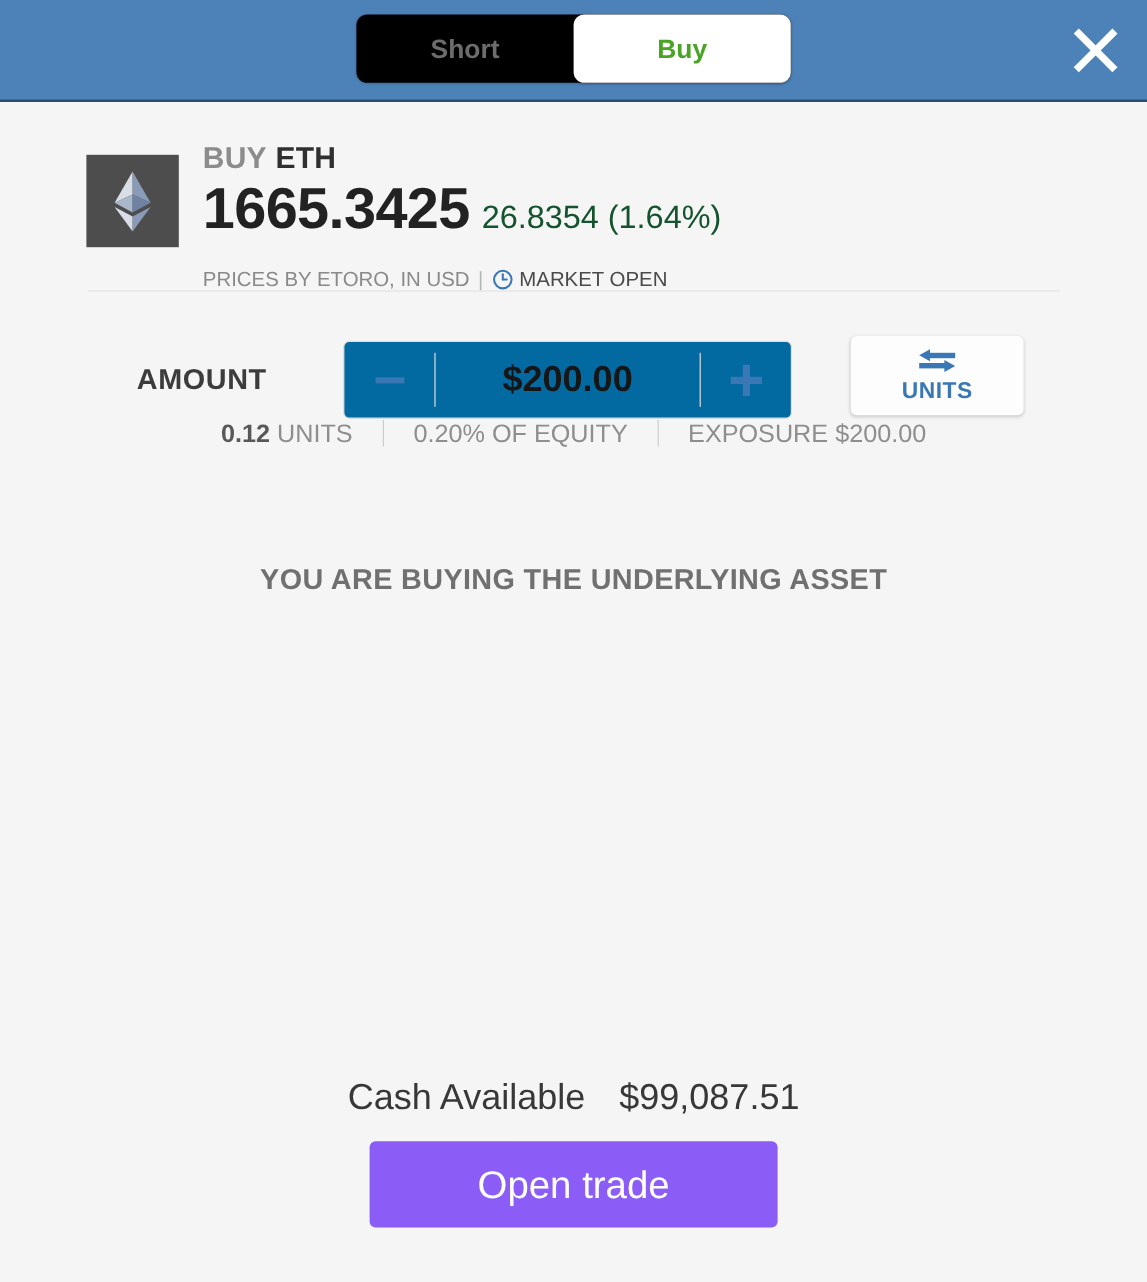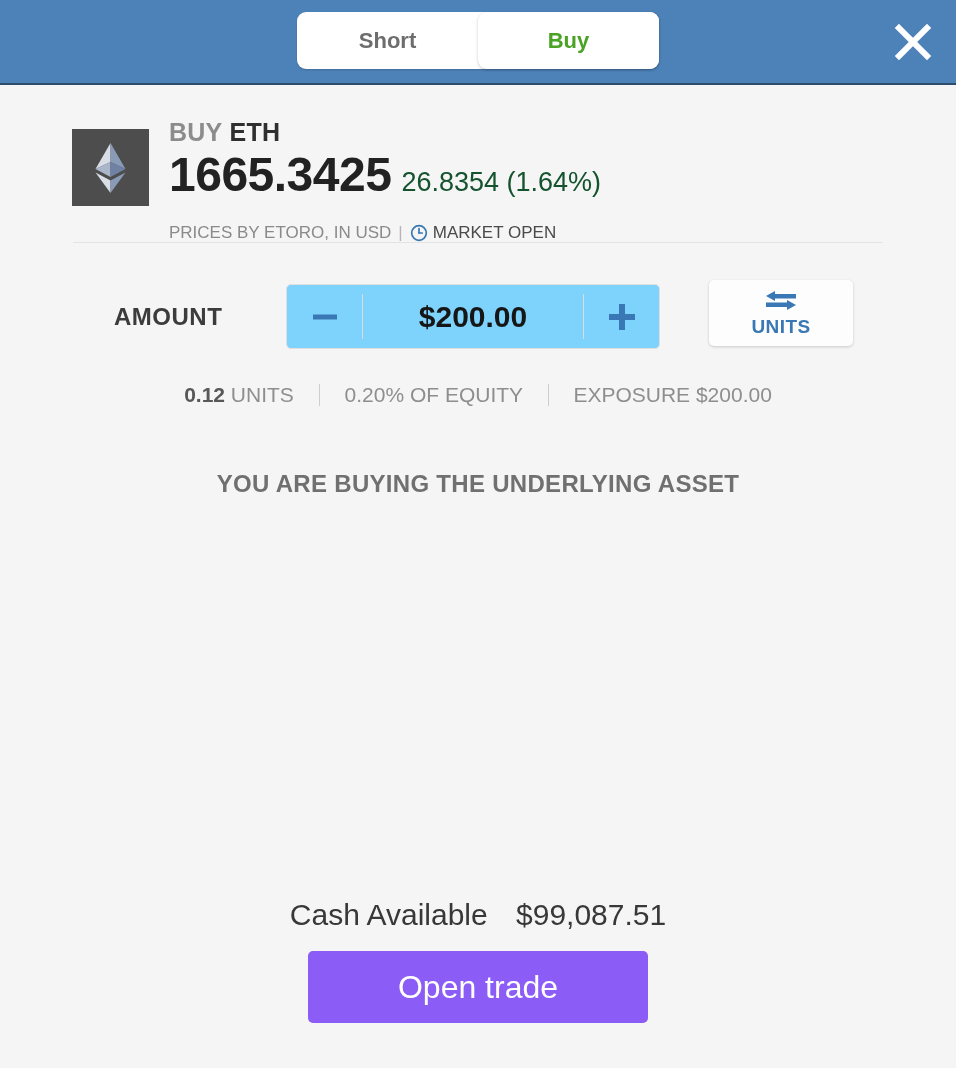--- a/index.html
+++ b/index.html
@@ -26,21 +26,21 @@
     border-bottom: 2px solid #2e4d6d;
     box-sizing: border-box;
   }
 
   #toggle-group {
     position: absolute;
     left: 297px;
     top: 12px;
     width: 362px;
     height: 57px;
-    background: #ffffff;
+    background: #000000;
     border-radius: 9px;
     box-shadow: 0 1px 2px rgba(0,0,0,0.18);
   }
   .toggle-opt {
     position: absolute;
     top: 0;
     height: 57px;
     line-height: 57px;
     text-align: center;
     font-size: 22px;
@@ -192,21 +192,21 @@
     font-weight: bold;
     color: #3c3c3c;
     letter-spacing: 0.5px;
   }
   #amount-stepper {
     position: absolute;
     left: 286px;
     top: 0;
     width: 374px;
     height: 65px;
-    background: #7dd3fc;
+    background: #0369a1;
     border: 1px solid #e0e0e0;
     border-radius: 5px;
     box-sizing: border-box;
     display: flex;
     align-items: stretch;
   }
   .stepper-btn {
     width: 75px;
     position: relative;
     cursor: pointer;
@@ -278,21 +278,21 @@
     font-size: 19px;
     font-weight: bold;
     color: #3a78b5;
     letter-spacing: 0.4px;
   }
 
   
   #stats-row {
     position: absolute;
     left: 0;
-    top: 383px;
+    top: 350px;
     width: 956px;
     text-align: center;
     font-size: 21px;
     color: #8e8e8e;
     white-space: nowrap;
   }
   #stats-row .stat-strong { color: #585858; font-weight: bold; }
   #stats-row .stat-div {
     display: inline-block;
     width: 1px;

